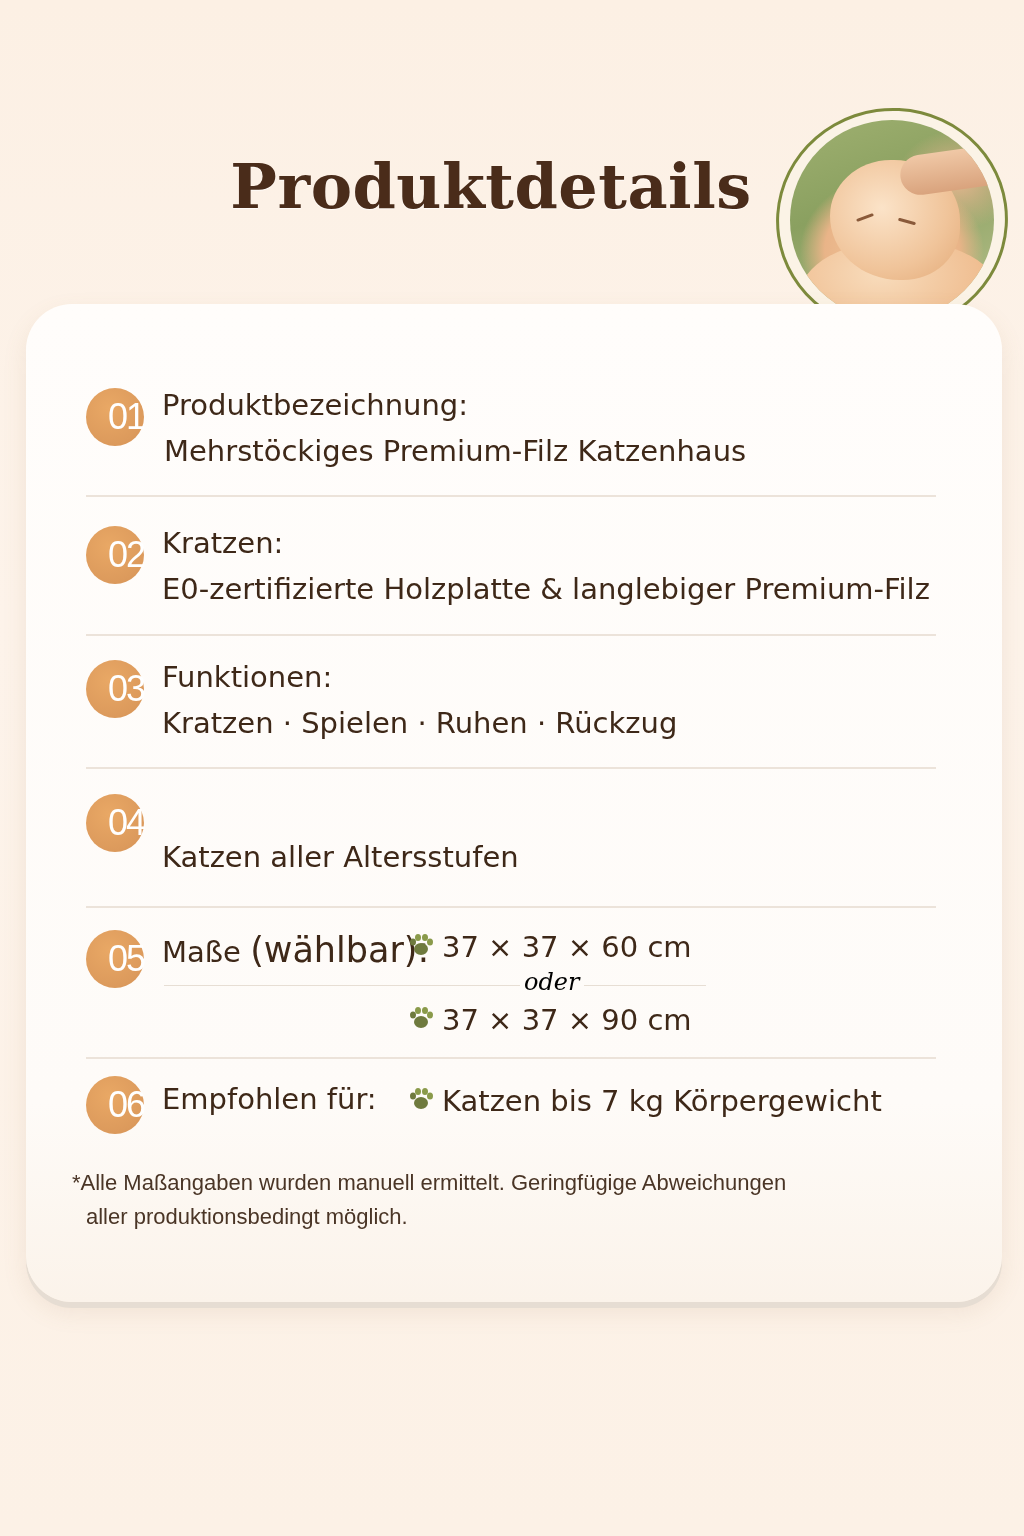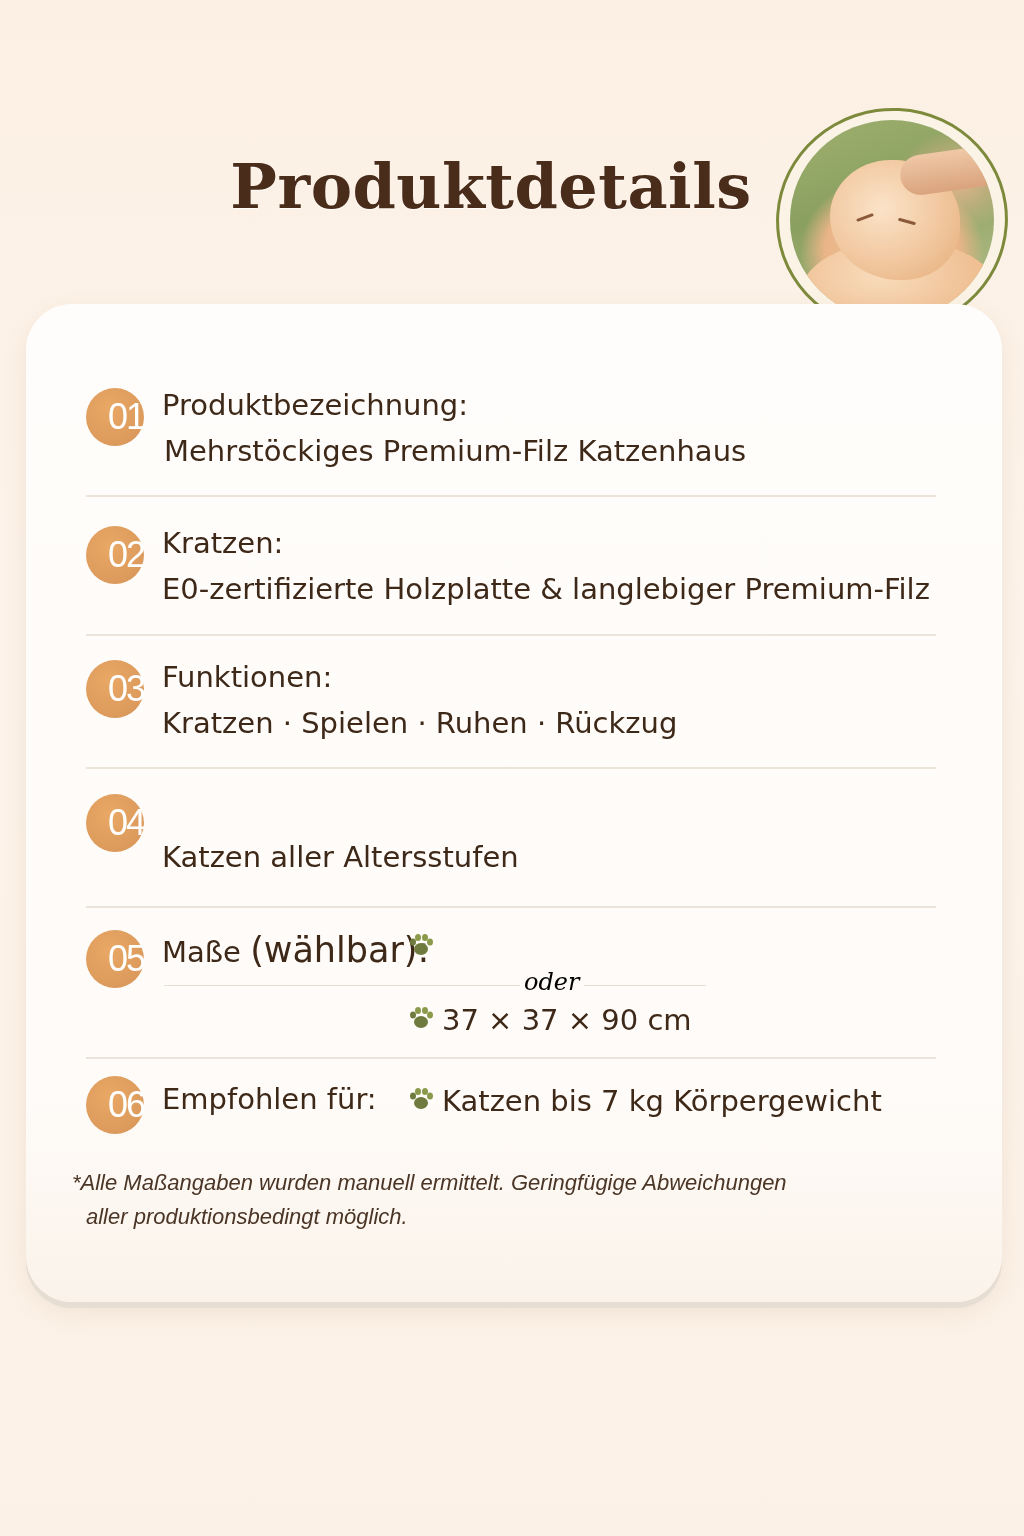--- a/index.html
+++ b/index.html
@@ -128,21 +128,20 @@
     color: #000000;
   }
   .note {
     position: absolute;
     left: 72px; top: 1166px;
     width: 880px;
     font-family: "Liberation Sans", sans-serif;
     font-size: 22px;
     line-height: 34px;
     color: #4a3526;
-    font-style: italic;
   }
   .note .l2 { padding-left: 14px; display: block; }
 </style>
 </head>
 <body>
 
 <h1 class="title">Produktdetails</h1>
 
 <div class="photo-ring"></div>
 <div class="photo" title="Orange cat being petted on the head">
@@ -190,21 +189,21 @@
   </div>
   <div class="value" style="top:2px;left:322px">
     <span class="paw">
       <svg viewBox="0 0 26 24">
           <ellipse cx="13" cy="16" rx="7" ry="6" fill="#6f7a3e"></ellipse>
           <ellipse cx="5" cy="9" rx="3" ry="3.5" fill="#6f7a3e"></ellipse>
           <ellipse cx="10" cy="4.5" rx="3" ry="3.5" fill="#8a9a4a"></ellipse>
           <ellipse cx="17" cy="4.5" rx="3" ry="3.5" fill="#8a9a4a"></ellipse>
           <ellipse cx="22" cy="9" rx="3" ry="3.5" fill="#8a9a4a"></ellipse>
         </svg>
-    </span>
+    </span><span>37 × 37 × 60 cm</span>
   </div>
   <div class="oder-line" style="left:78px;top:57px;width:356px"></div>
   <div class="oder" style="left:438px;top:40px">oder</div>
   <div class="oder-line" style="left:498px;top:57px;width:122px"></div>
   <div class="value" style="top:75px;left:322px">
     <span class="paw">
       <svg viewBox="0 0 26 24">
           <ellipse cx="13" cy="16" rx="7" ry="6" fill="#6f7a3e"></ellipse>
           <ellipse cx="5" cy="9" rx="3" ry="3.5" fill="#6f7a3e"></ellipse>
           <ellipse cx="10" cy="4.5" rx="3" ry="3.5" fill="#8a9a4a"></ellipse>

